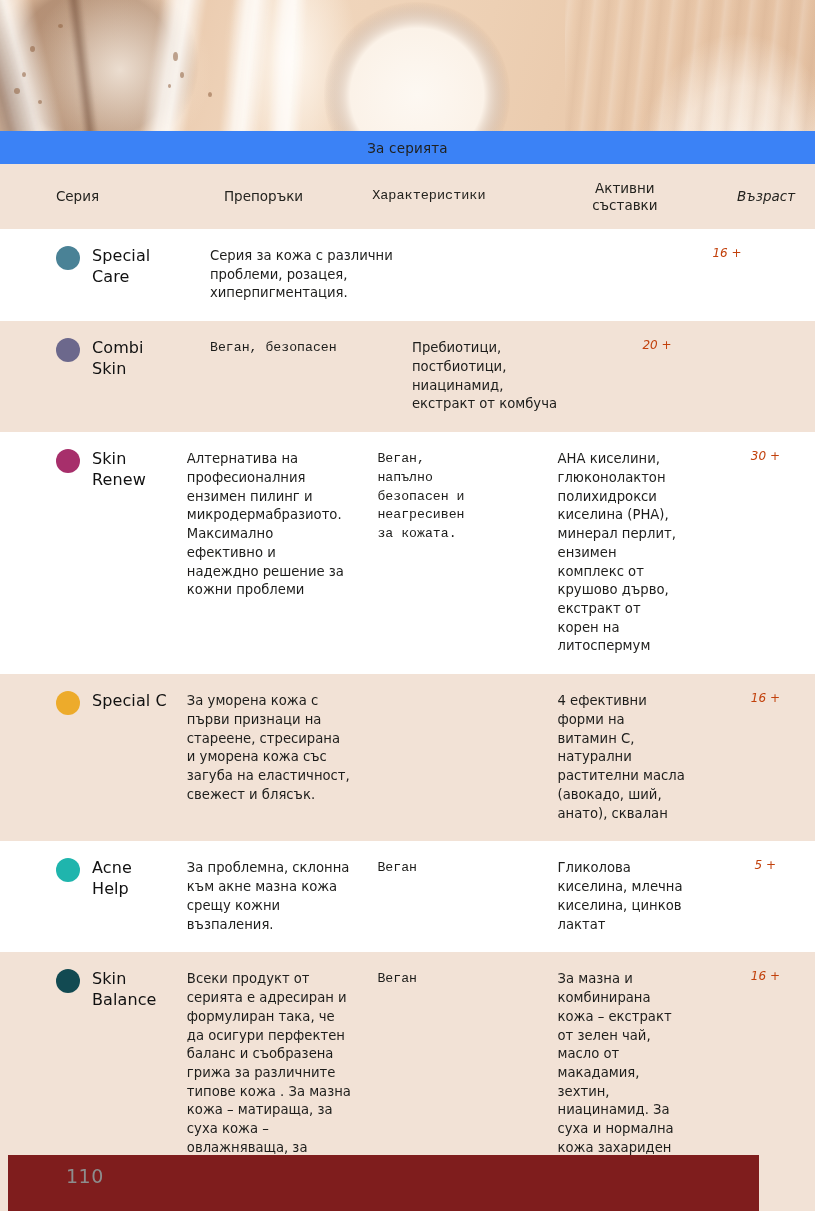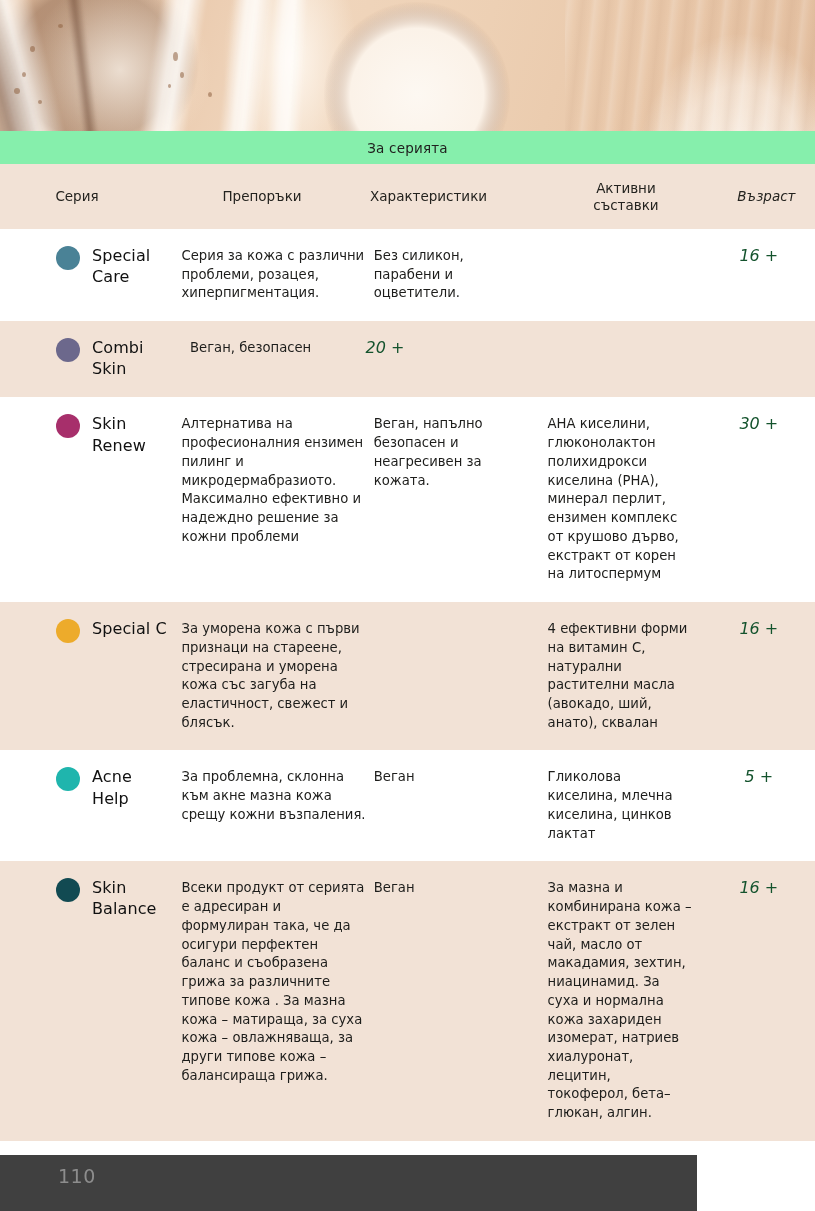--- a/index.html
+++ b/index.html
@@ -60,21 +60,21 @@
   .hero-speck {
     position: absolute;
     border-radius: 50%;
     background: rgba(142,96,64,0.55);
   }
 
   
   .title-bar {
     width: 815px;
     height: 33px;
-    background: #86efac;
+    background: #3b82f6;
     display: flex;
     align-items: center;
     justify-content: center;
   }
   .title-bar-text {
     font-size: 13.5px;
     color: #20211f;
     letter-spacing: 0.2px;
   }
 
@@ -99,25 +99,25 @@
   .head-cell {
     font-size: 13.5px;
     color: #24231f;
     text-align: center;
     line-height: 1.25;
   }
 
   
   .c-series  { width: 190px; }
   .c-rec     { width: 205px; }
-  .c-char    { width: 135px; }
+  .c-char    { width: 135px; font-family: Liberation Mono, monospace; }
   .c-ing     { width: 165px; margin-left: 47px; }
   .c-age     { width: 120px; font-style: italic; }
 
-  .body-row { padding: 14px 0 18px 0; }
+  .body-row { padding: 14px 0 18px 0; gap: 20px; }
 
   .cell {
     box-sizing: border-box;
     font-size: 13.2px;
     line-height: 1.42;
     color: #1d1d1b;
   }
 
   .series-cell {
     display: flex;
@@ -140,33 +140,33 @@
     letter-spacing: 0.1px;
     white-space: pre-line;
   }
 
   .rec-cell  { padding-right: 6px; white-space: pre-line; padding-top: 4px;}
   .char-cell { padding-right: 8px; white-space: pre-line; padding-top: 4px;}
   .ing-cell  { padding-right: 10px; white-space: pre-line; padding-top: 4px;}
 
   .age-cell {
     text-align: center;
-    font-size: 16px;
-    color: #14532d;
+    font-size: 12px;
+    color: #c2410c;
     padding-top: 2px;
   }
 
   
   .footer {
     position: absolute;
-    left: 0;
+    left: 8px;
     bottom: 0;
-    width: 697px;
+    width: 751px;
     height: 56px;
-    background: #404040;
+    background: #7f1d1d;
   }
   .page-number {
     position: absolute;
     left: 58px;
     top: 10px;
     font-size: 19px;
     color: #8d8d8d;
     letter-spacing: 0.5px;
   }
 </style>
@@ -209,31 +209,31 @@
   </div>
 
   <div id="rows-container">
       <div class="row body-row plain">
         <div class="cell c-series series-cell">
           <span class="dot" style="background: rgb(74, 130, 150);"></span>
           <span class="series-name">Special
 Care</span>
         </div>
         <div class="cell c-rec rec-cell">Серия за кожа с различни проблеми, розацея, хиперпигментация.</div>
-        <div class="cell c-char char-cell">Без силикон, парабени и оцветители.</div>
         <div class="cell c-ing ing-cell"></div>
         <div class="cell c-age age-cell">16 +</div>
       </div>
       <div class="row body-row shaded">
         <div class="cell c-series series-cell">
           <span class="dot" style="background: rgb(108, 104, 140);"></span>
           <span class="series-name">Combi
 Skin</span>
         </div>
         <div class="cell c-char char-cell">Веган, безопасен</div>
+        <div class="cell c-ing ing-cell">Пребиотици, постбиотици, ниацинамид, екстракт от комбуча</div>
         <div class="cell c-age age-cell">20 +</div>
       </div>
       <div class="row body-row plain">
         <div class="cell c-series series-cell">
           <span class="dot" style="background: rgb(167, 47, 107);"></span>
           <span class="series-name">Skin
 Renew</span>
         </div>
         <div class="cell c-rec rec-cell">Алтернатива на професионалния ензимен пилинг и микродермабразиото. Максимално ефективно и надеждно решение за кожни проблеми</div>
         <div class="cell c-char char-cell">Веган, напълно безопасен и неагресивен за кожата.</div>

